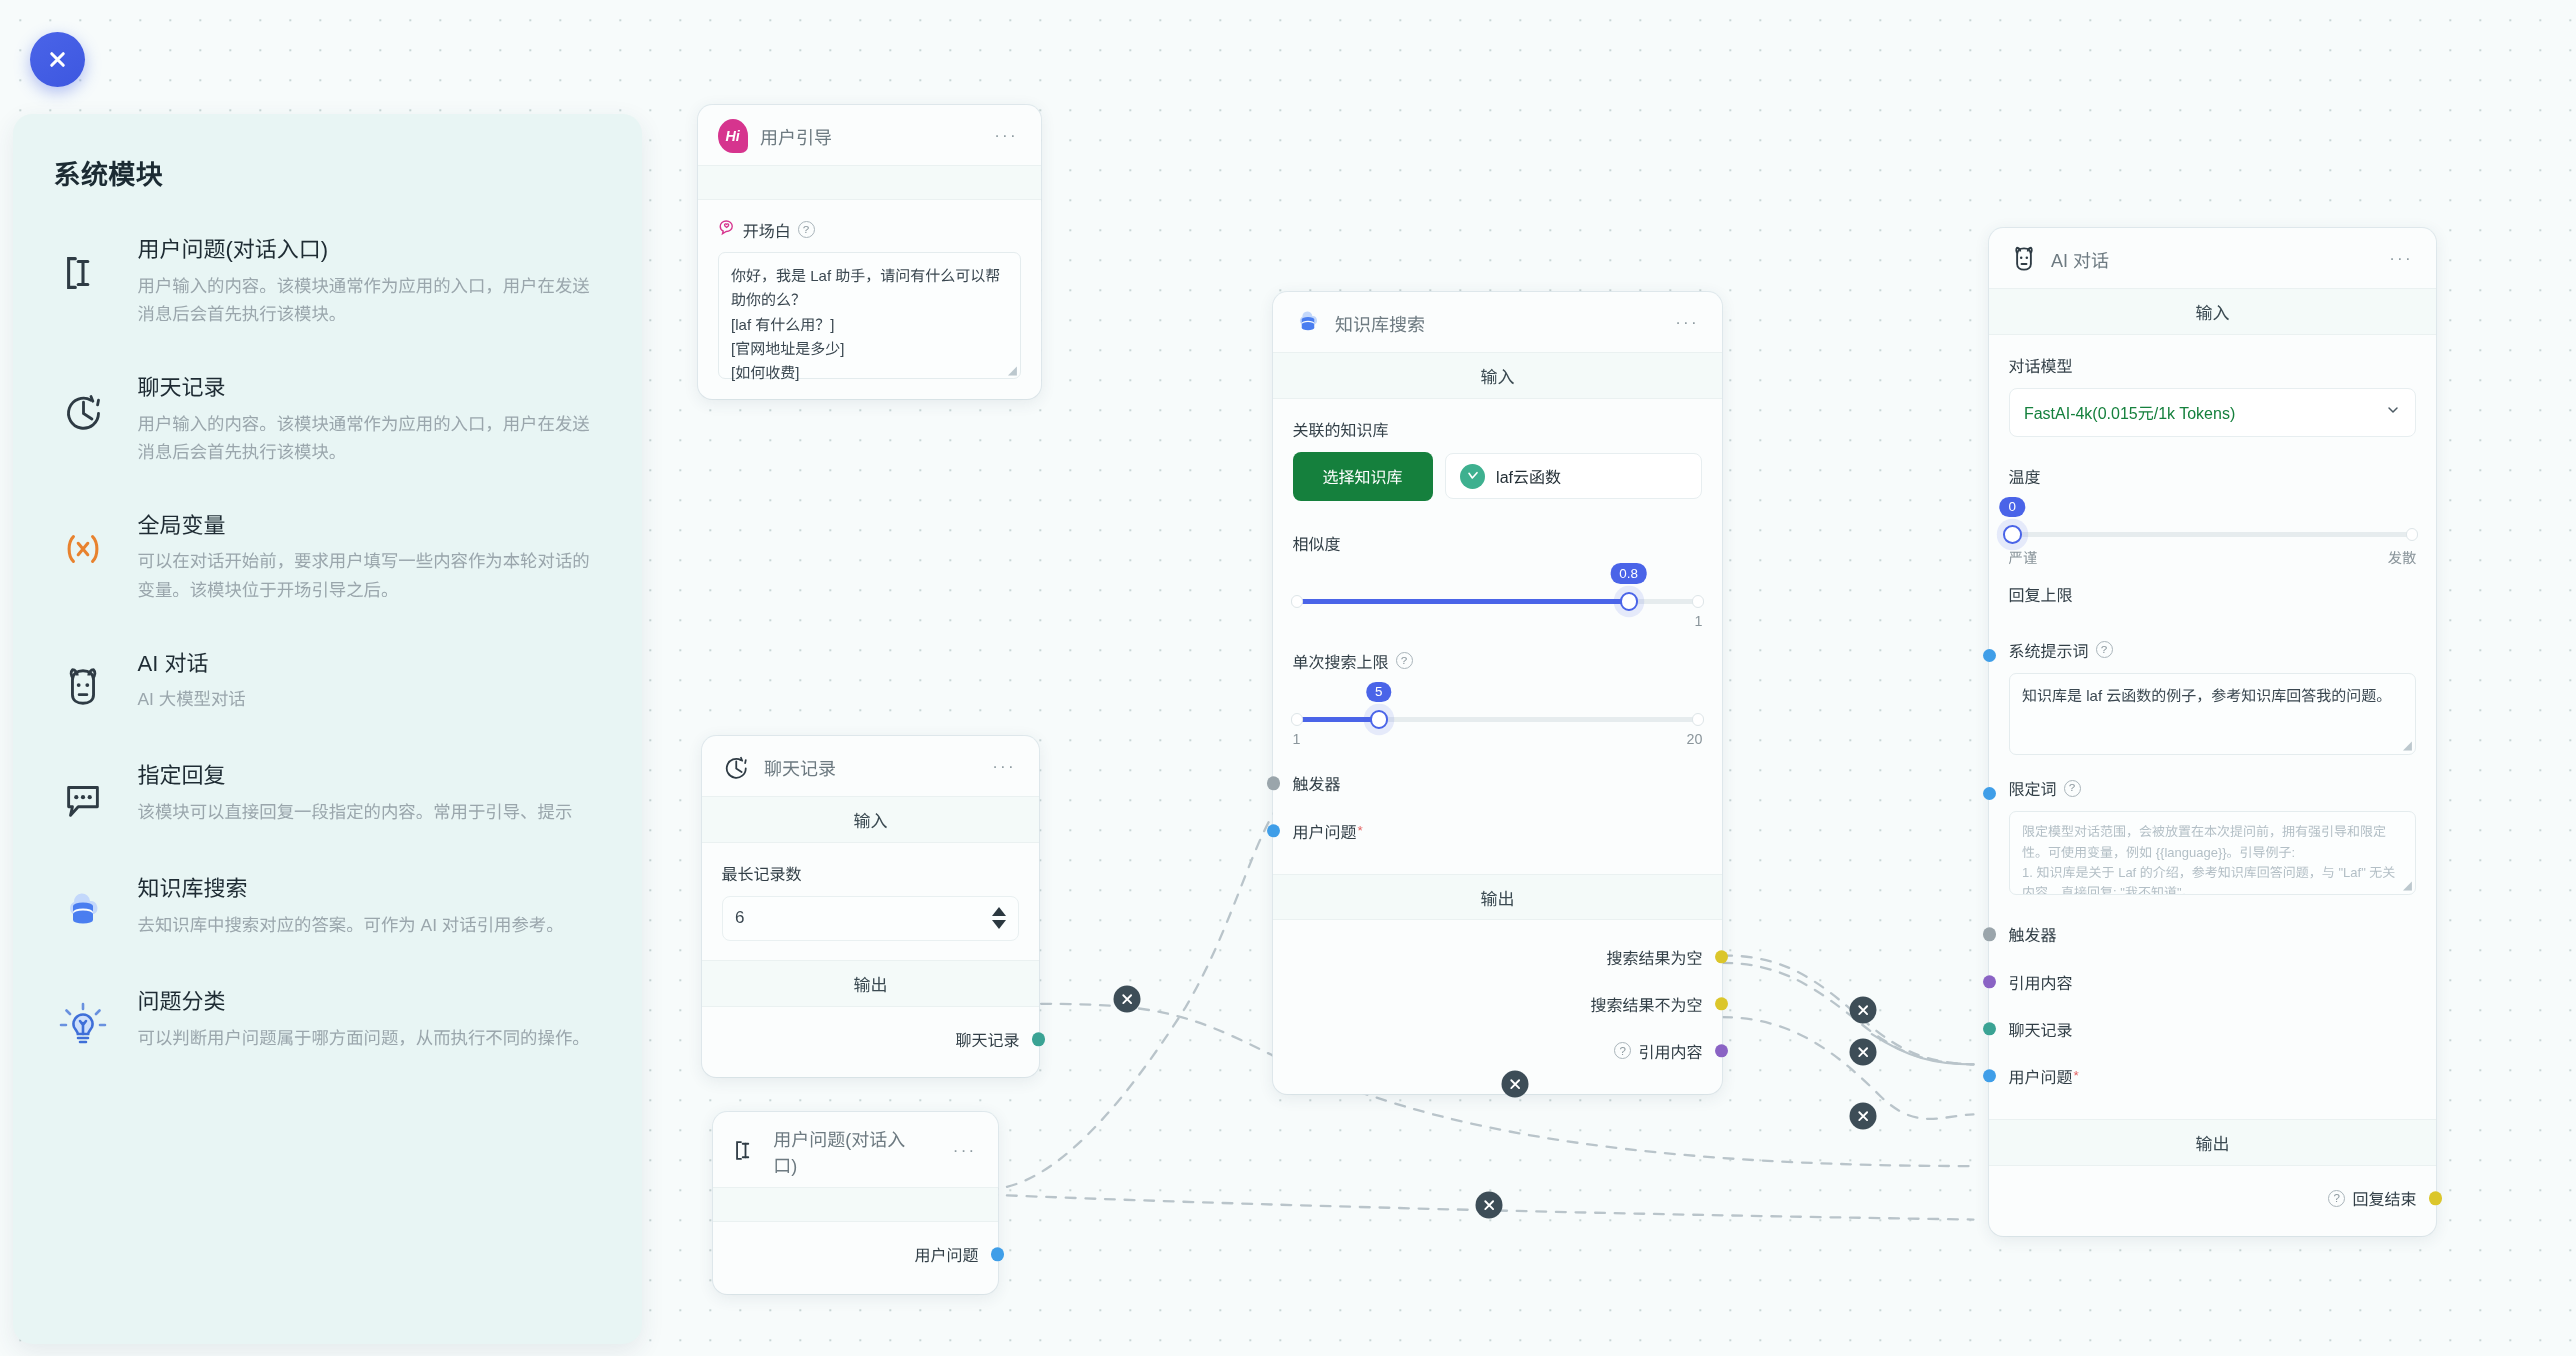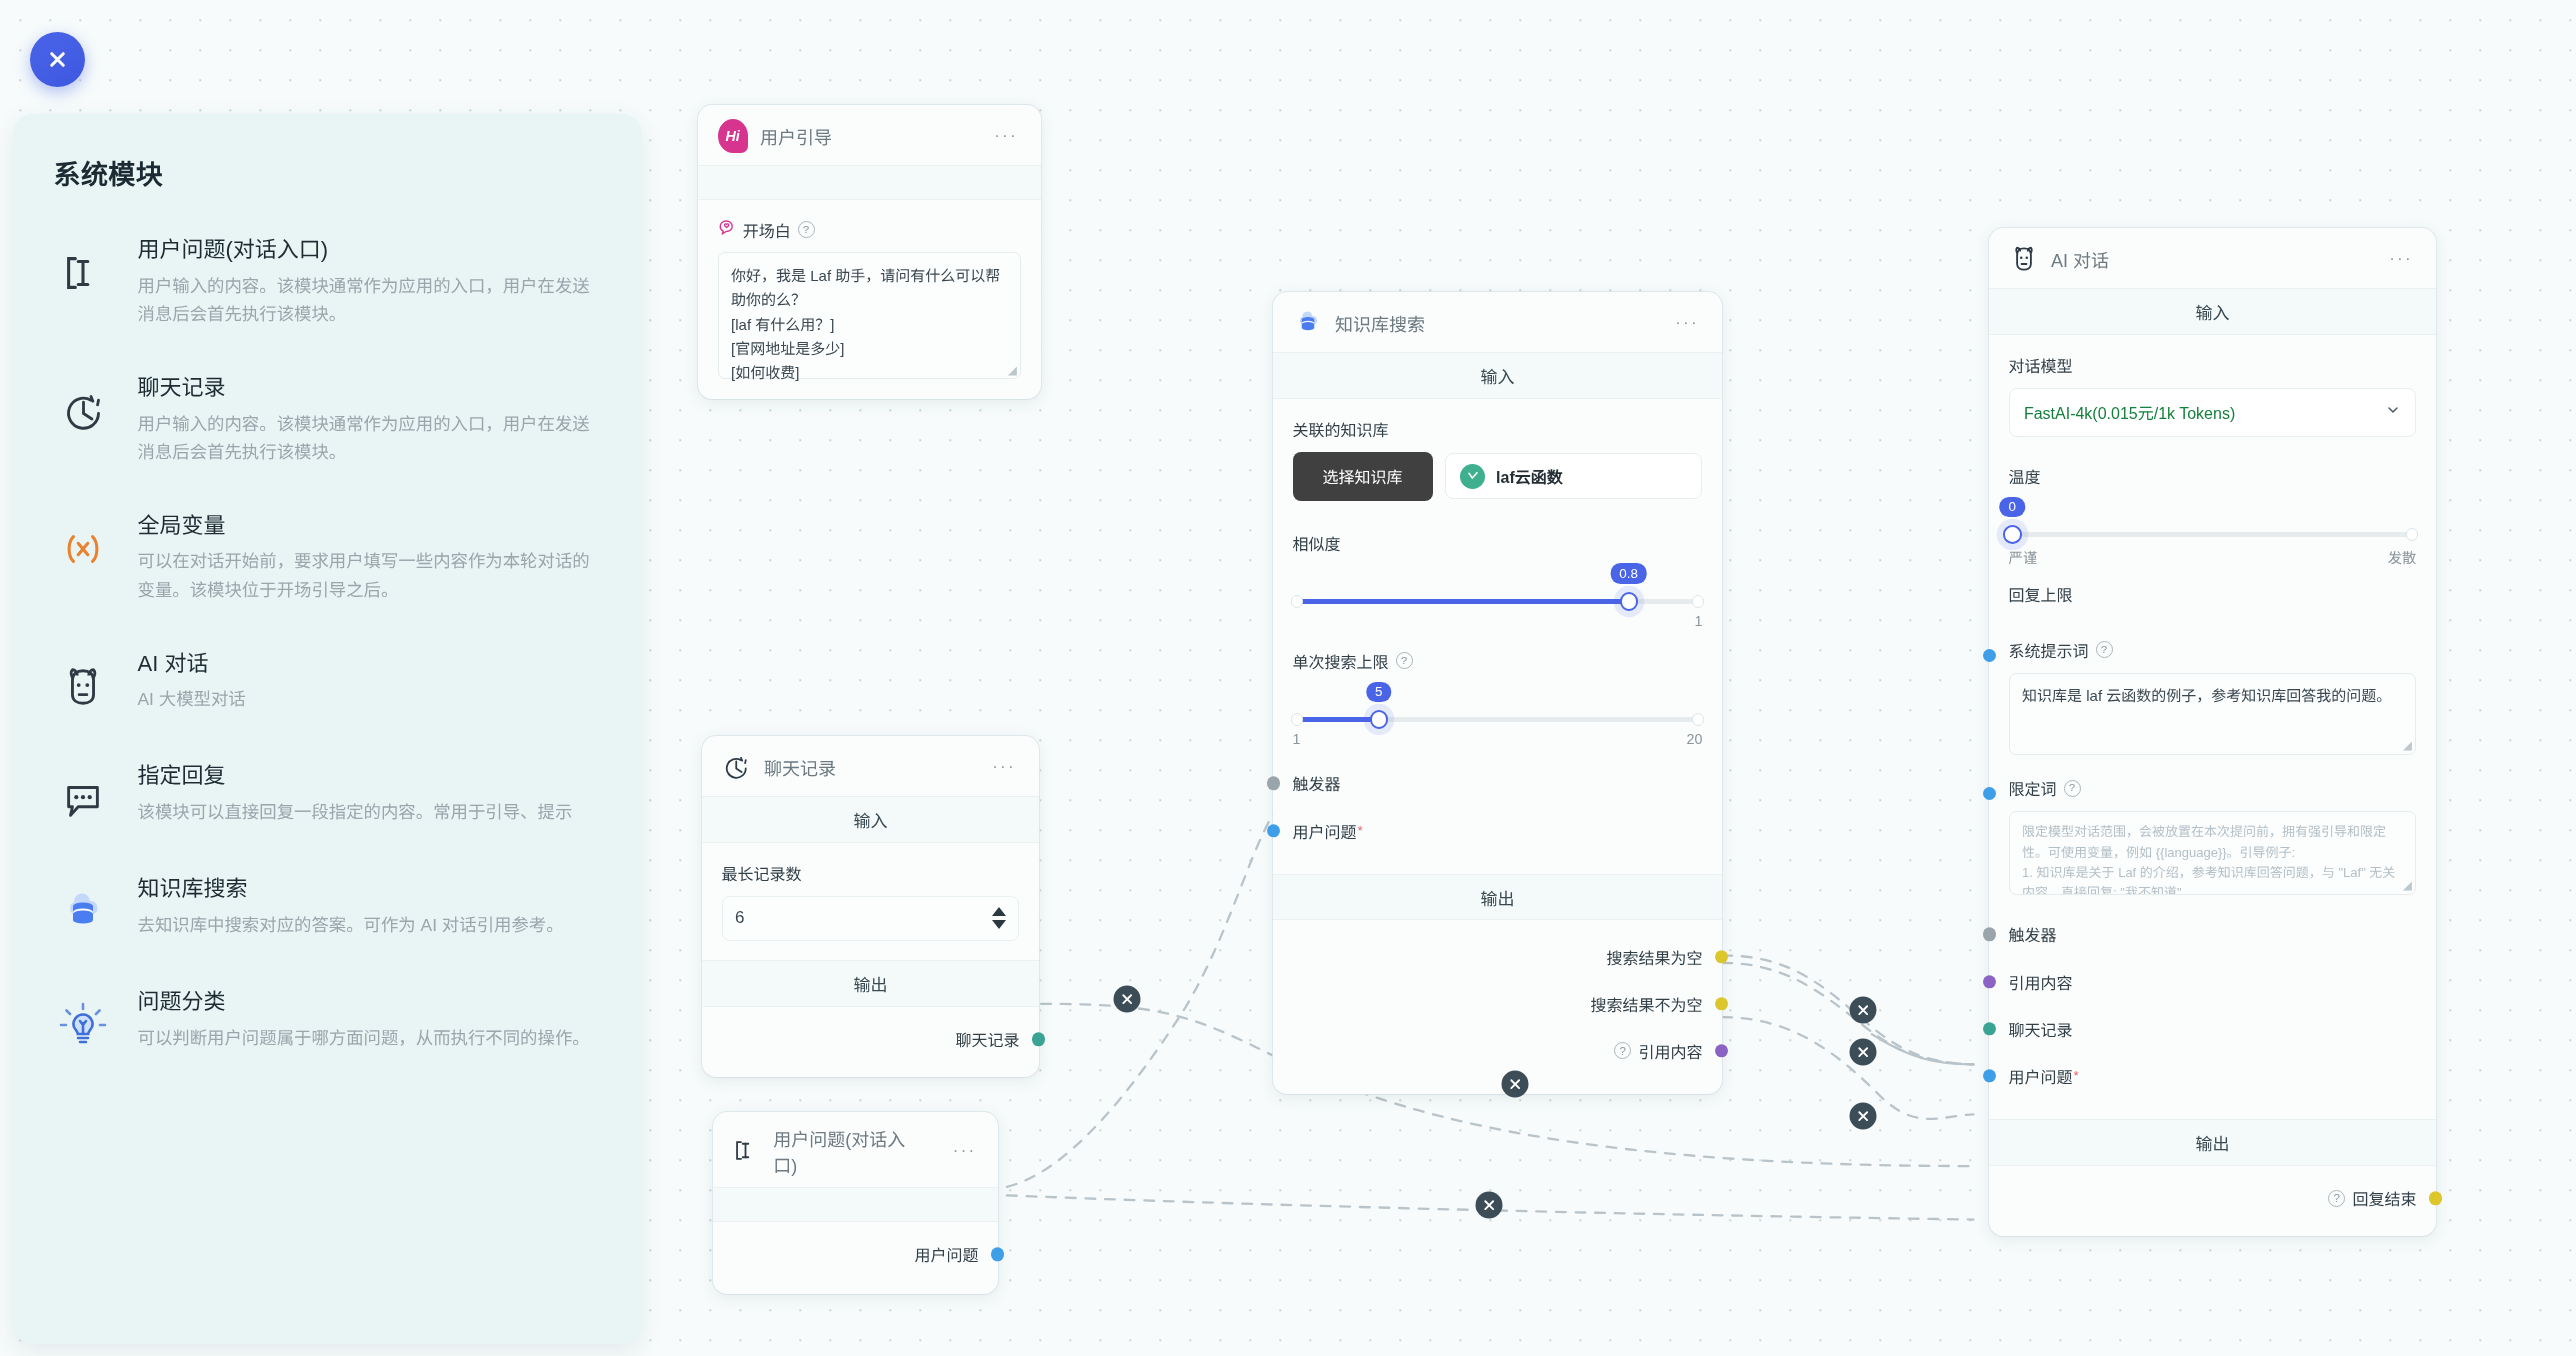--- a/index.html
+++ b/index.html
@@ -94,28 +94,28 @@
   
   .port-row { position: relative; display: flex; align-items: center; font-size: 16px; color: #323f47; padding: 11.6px 0; }
   .port-row.out { justify-content: flex-end; }
   .port-dot { position: absolute; width: 13.4px; height: 13.4px; border-radius: 50%; top: 50%; transform: translateY(-50%); }
   .port-dot.left { left: -26px; } .port-dot.right { right: -26px; }
   .req { color: #e35f5f; font-size: 13.4px; vertical-align: super; margin-left: 0.9px; }
 
   
   .kb-row { display: flex; gap: 12.5px; align-items: center; }
   .kb-btn {
-    background: #404040; color: #fff; font-size: 16px; border: none; border-radius: 8px;
+    background: #15803d; color: #fff; font-size: 16px; border: none; border-radius: 8px;
     padding: 12.5px 30px; cursor: pointer; white-space: nowrap;
   }
   .kb-chip {
     flex: 1; display: flex; align-items: center; gap: 10.7px; border: 0.9px solid #e7eef0;
     border-radius: 8px; padding: 9.8px 14.3px; background: #fff;
   }
-  .kb-chip-name { font-size: 16px; font-weight: 700; color: #232e35; }
+  .kb-chip-name { font-size: 16px; font-weight: 400; color: #232e35; }
   .laf-dot { width: 25px; height: 25px; border-radius: 50%; background: #3eb08f; display: flex; align-items: center; justify-content: center; }
 
   
   .select-box {
     width: 100%; display: flex; align-items: center; justify-content: space-between;
     border: 0.9px solid #e7eef0; border-radius: 8px; padding: 11.6px 14.3px; background: #fff;
     font-size: 16px; color: #15803d; cursor: pointer;
   }
   
   .num-box {

